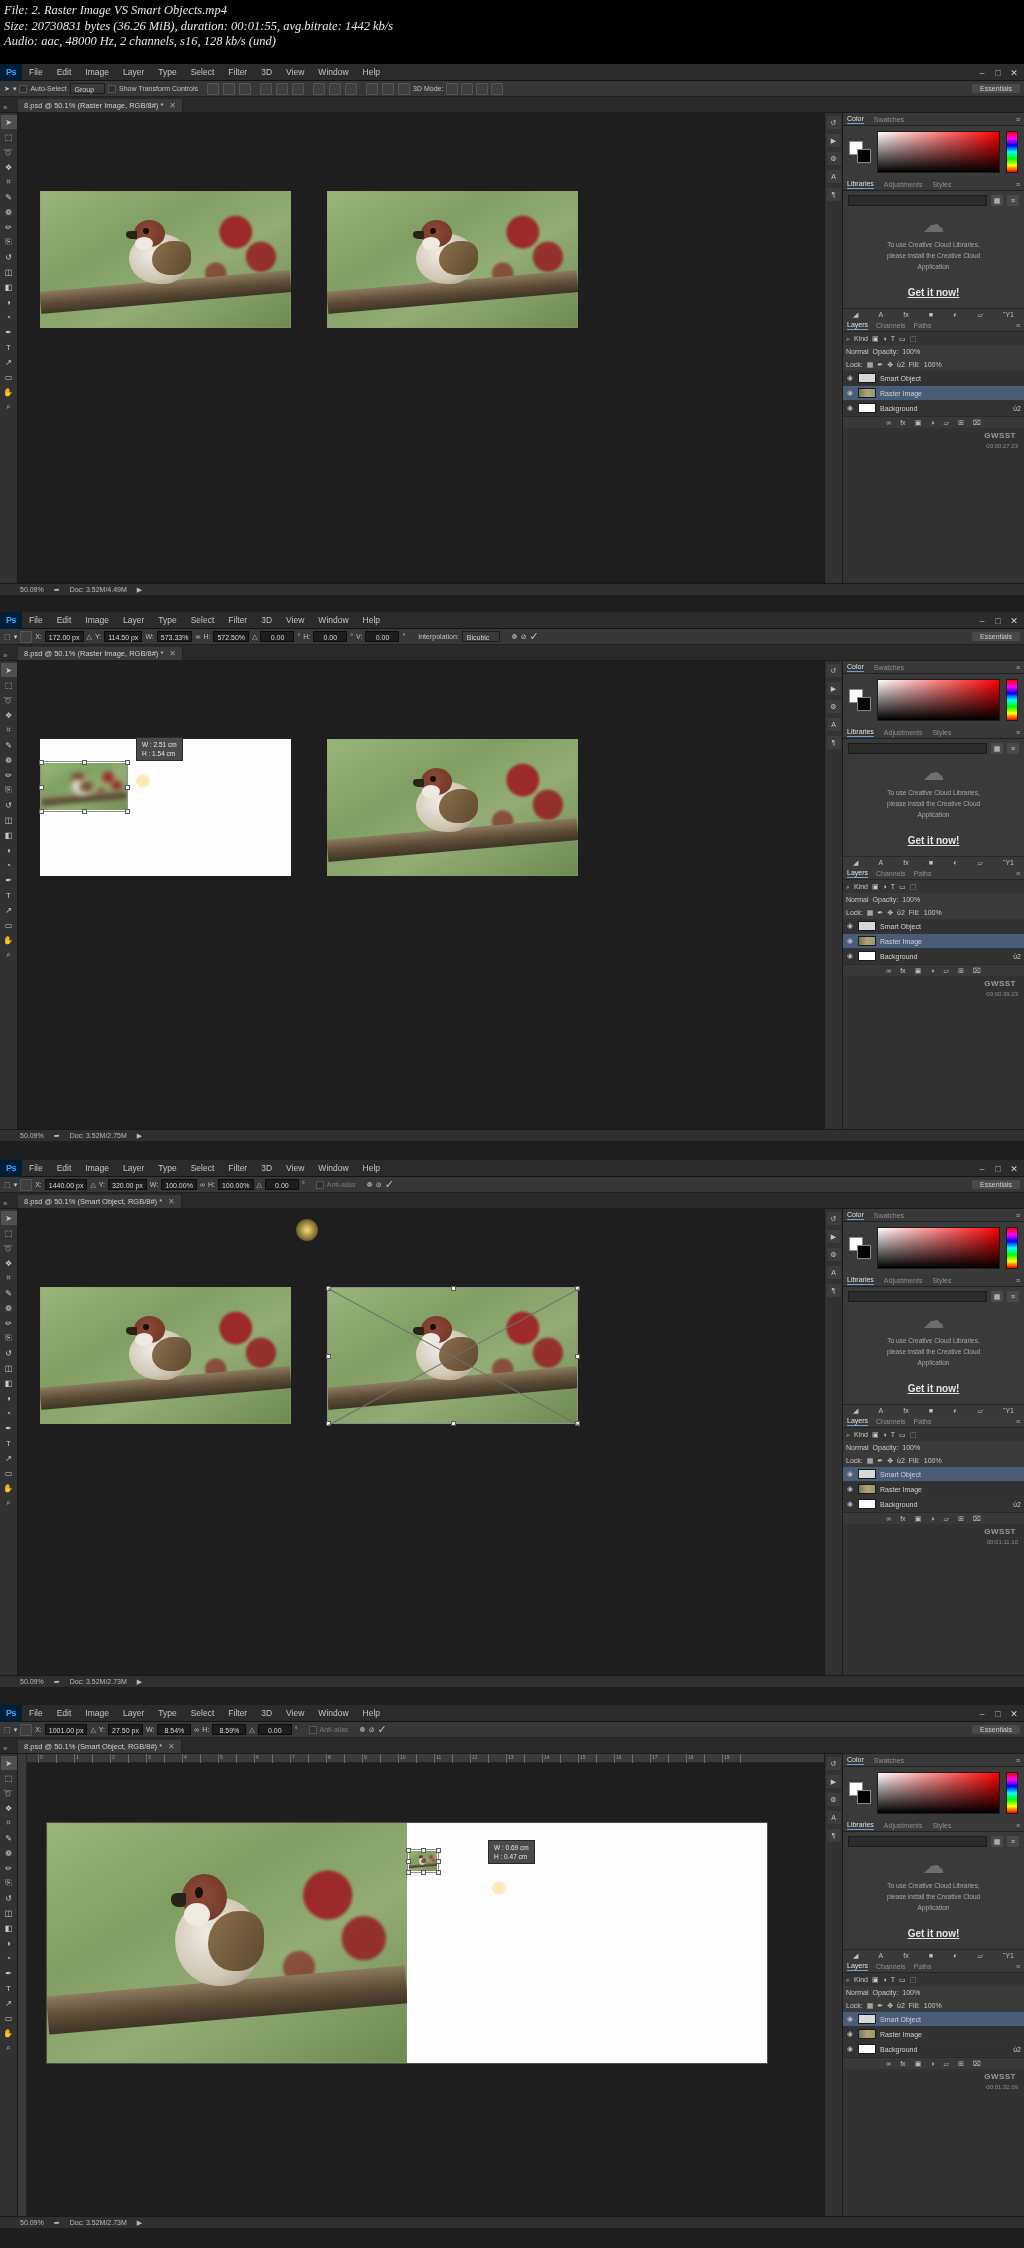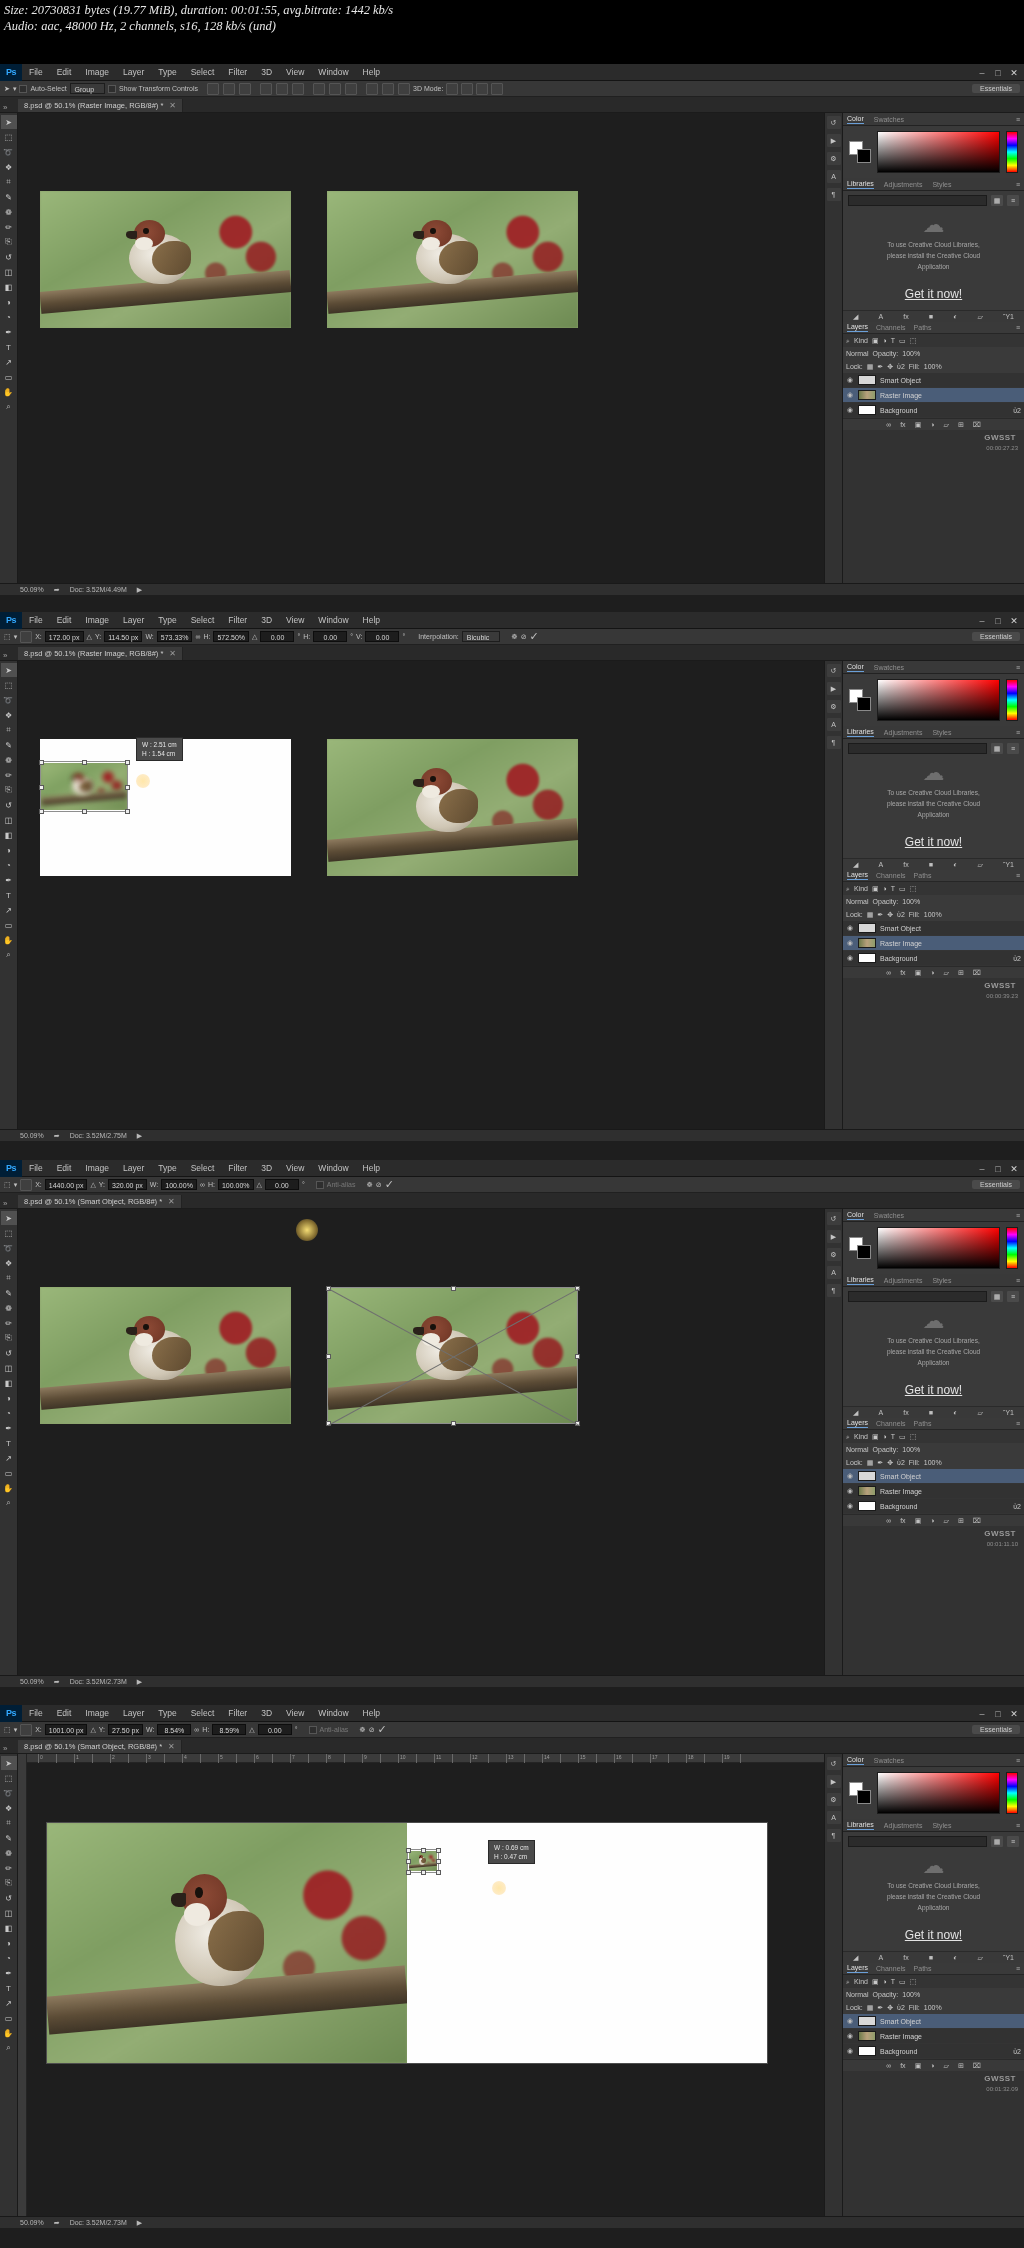--- a/index.html
+++ b/index.html
@@ -92,21 +92,21 @@
     background:linear-gradient(to bottom,rgba(0,0,0,0),#000); }
   .hue-strip { width:12px; height:42px; border:1px solid #1c1c1c;
     background:linear-gradient(to bottom,#ff0000,#ff00ff,#0000ff,#00ffff,#00ff00,#ffff00,#ff0000); }
   .lib-area { background:#3a3a3a; padding:4px 5px 8px; text-align:center; }
   .lib-search { display:flex; gap:4px; align-items:center; margin-bottom:6px; }
   .lib-input { flex:1; height:11px; background:#2b2b2b; border:1px solid #1b1b1b; }
   .lib-btn { width:12px; height:11px; background:#4a4a4a; border-radius:1px;
     color:#d0d0d0; font-size:7px; display:flex; align-items:center; justify-content:center; }
   .cloud-glyph { color:#6e6e6e; font-size:22px; line-height:26px; }
   .lib-msg { color:#a8a8a8; font-size:6.5px; line-height:9px; margin-top:2px; }
-  .lib-link { color:#e4e4e4; font-size:12px; font-weight:normal; text-decoration:underline;
+  .lib-link { color:#e4e4e4; font-size:10px; font-weight:bold; text-decoration:underline;
     display:inline-block; margin-top:16px; }
   .layers-head { height:12px; background:#393939; display:flex; align-items:center;
     justify-content:space-around; border-top:1px solid #2a2a2a; color:#c0c0c0; font-size:7px; }
   .layers-tabs { height:12px; background:#3a3a3a; display:flex; align-items:center;
     gap:8px; padding-left:4px; position:relative; border-bottom:1px solid #262626; }
   .lrow { height:13px; display:flex; align-items:center; gap:4px; padding:0 3px;
     background:#3a3a3a; font-size:7px; color:#c8c8c8; }
   .lrow.filter { background:#343434; }
   .lthumb { width:18px; height:10px; background:#fff; border:1px solid #1a1a1a; }
   .lthumb.so { background:#d8d8d8; }
@@ -174,21 +174,22 @@
   .ruler-v { position:absolute; left:0; top:0; bottom:0; width:9px; background:#3b3b3b;
     border-right:1px solid #242424; }
   .rtick { position:absolute; top:0; width:1px; height:9px; background:#6a6a6a; }
   .rnum { position:absolute; top:0px; color:#9d9d9d; font-size:5px; }
   .freeline { position:absolute; background:#6f6f6f; height:1px; transform-origin:left center; }
 </style>
 </head>
 <body>
 
 <div class="fileinfo">
-  <div>Size: 20730831 bytes (19.77 MiB), duration: 00:01:55, avg.bitrate: 1442 kb/s</div>
+  <div>File: 2. Raster Image VS Smart Objects.mp4</div>
+  <div>Size: 20730831 bytes (36.26 MiB), duration: 00:01:55, avg.bitrate: 1442 kb/s</div>
   <div>Audio: aac, 48000 Hz, 2 channels, s16, 128 kb/s (und)</div>
 </div>
 
 <div id="windows-root">
     <div class="ps-win" style="top: 64px; height: 548px;">
       <div class="ps-menubar">
         <div class="ps-logo">Ps</div>
         <div class="ps-menu-item">File</div>
         <div class="ps-menu-item">Edit</div>
         <div class="ps-menu-item">Image</div>

